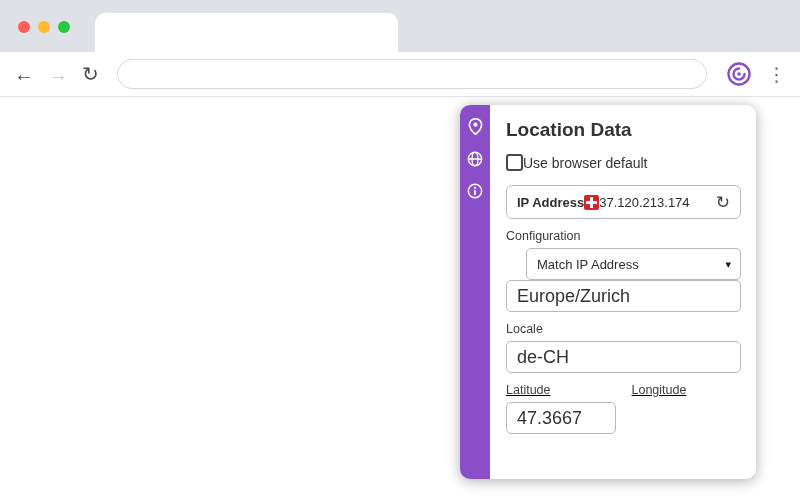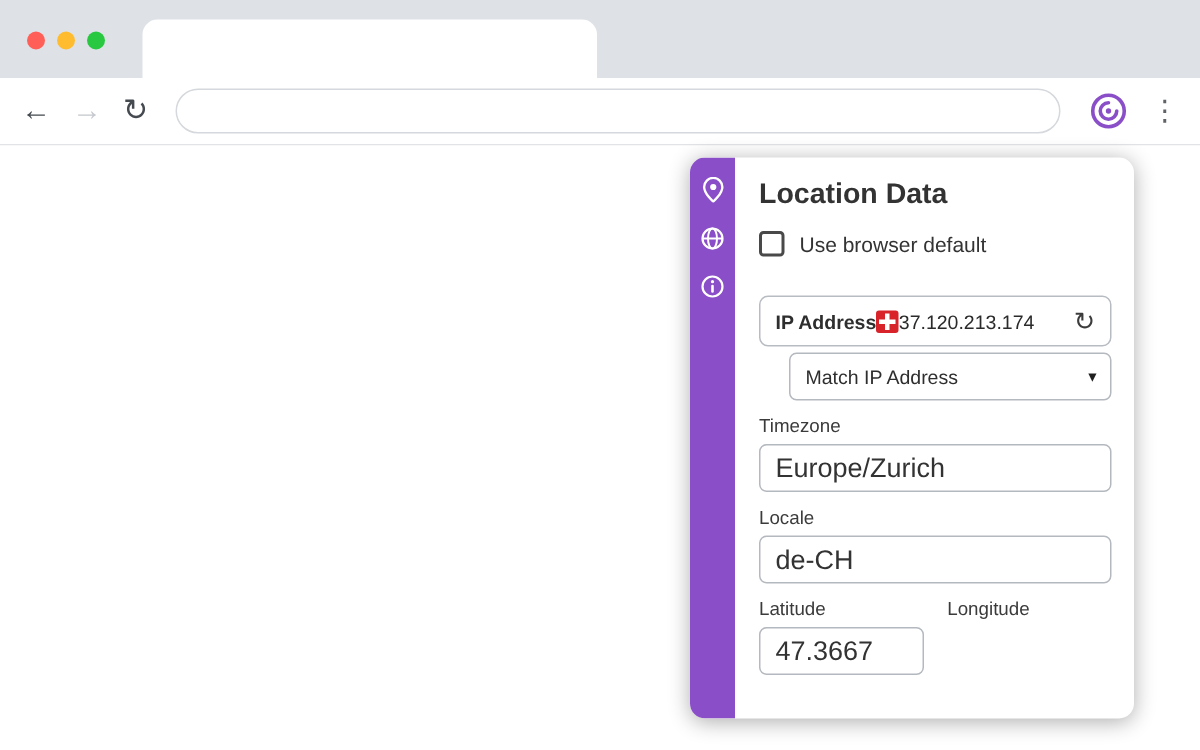--- a/index.html
+++ b/index.html
@@ -33,42 +33,42 @@
   .panel { position: absolute; left: 460px; top: 8px; width: 296px; height: 374px;
     background: #fff; border-radius: 10px; box-shadow: 0 2px 14px rgba(0,0,0,.32);
     display: flex; overflow: hidden; }
   .side { width: 30px; background: #8a4fc8; display: flex; flex-direction: column;
     align-items: center; padding-top: 13px; gap: 15px; flex-shrink: 0; }
   .side .s-icon { width: 17px; height: 17px; display: flex; align-items: center;
     justify-content: center; cursor: pointer; }
   .content { flex: 1; padding: 12px 15px 6px 16px; }
   .title { font-size: 19px; font-weight: 700; color: #333; margin: 2px 0 13px; }
 
-  .chk-row { display: flex; align-items: center; gap: 10px; margin-bottom: 26px; cursor: pointer; }
+  .chk-row { display: flex; align-items: center; margin-bottom: 14px; cursor: pointer; }
   .chk-box { width: 17px; height: 17px; border: 2px solid #494949; border-radius: 3px; background: #fff; }
   .chk-label { font-size: 14px; color: #333; }
 
   .ip-box { border: 1px solid #b7bbc2; border-radius: 6px; height: 34px; display: flex;
     align-items: center; gap: 0; padding: 0 10px; margin-bottom: 4px; }
   .ip-label { font-size: 13px; font-weight: 700; color: #2e2e2e; }
   .flag { position: relative; width: 15px; height: 15px; background: #d8232a; border-radius: 2px; flex-shrink: 0; }
   .flag .h { position: absolute; left: 2px; right: 2px; top: 6px; height: 3px; background: #fff; }
   .flag .v { position: absolute; top: 2px; bottom: 2px; left: 6px; width: 3px; background: #fff; }
   .ip-value { font-size: 13px; color: #2b2b2b; }
   .ip-refresh { margin-left: auto; font-size: 17px; color: #3c3c3c; background: none;
     border: none; cursor: pointer; line-height: 1; font-family: inherit; }
 
   .f-label { font-size: 12.5px; color: #3b3b3b; margin: 10px 0 5px; }
   .f-input { width: 100%; height: 32px; border: 1px solid #b4b8bf; border-radius: 5px;
     padding: 0 10px; font-size: 18px; color: #333; background: #fff; font-family: inherit; outline: none; }
   .dropdown { position: relative; height: 32px; border: 1px solid #b4b8bf; border-radius: 5px;
     display: flex; align-items: center; padding: 0 24px 0 10px; font-size: 13px; color: #2e2e2e; cursor: pointer; margin-left: 20px; }
   .dd-caret { position: absolute; right: 9px; top: 50%; transform: translateY(-50%);
     font-size: 11px; color: #1f1f1f; }
-  .coord-row { display: flex; gap: 16px; }
+  .coord-row { display: flex; gap: 16px; text-decoration: underline; }
   .coord-col { flex: 1; }
 </style>
 </head>
 <body>
 
 <div class="titlebar">
   <div class="traffic">
     <span class="dot red"></span>
     <span class="dot yellow"></span>
     <span class="dot green"></span>
@@ -133,26 +133,26 @@
       <div class="ip-box">
         <span class="ip-label">IP Address</span>
         <span class="flag">
             <span class="h"></span>
             <span class="v"></span>
           </span>
         <span class="ip-value">37.120.213.174</span>
         <button class="ip-refresh">↻</button>
       </div>
 
+      <div class="f-label">Configuration</div>
       <div class="dropdown">
         <span>Match IP Address</span>
         <span class="dd-caret">▾</span>
       </div>
 
-      <div class="f-label">Timezone</div>
       <input class="f-input" value="Europe/Zurich" style="">
 
       <div class="f-label">Locale</div>
       <input class="f-input" value="de-CH" style="">
 
       <div class="coord-row">
         <div class="coord-col">
           <div class="f-label">Latitude</div>
           <input class="f-input" value="47.3667" style="">
         </div>

